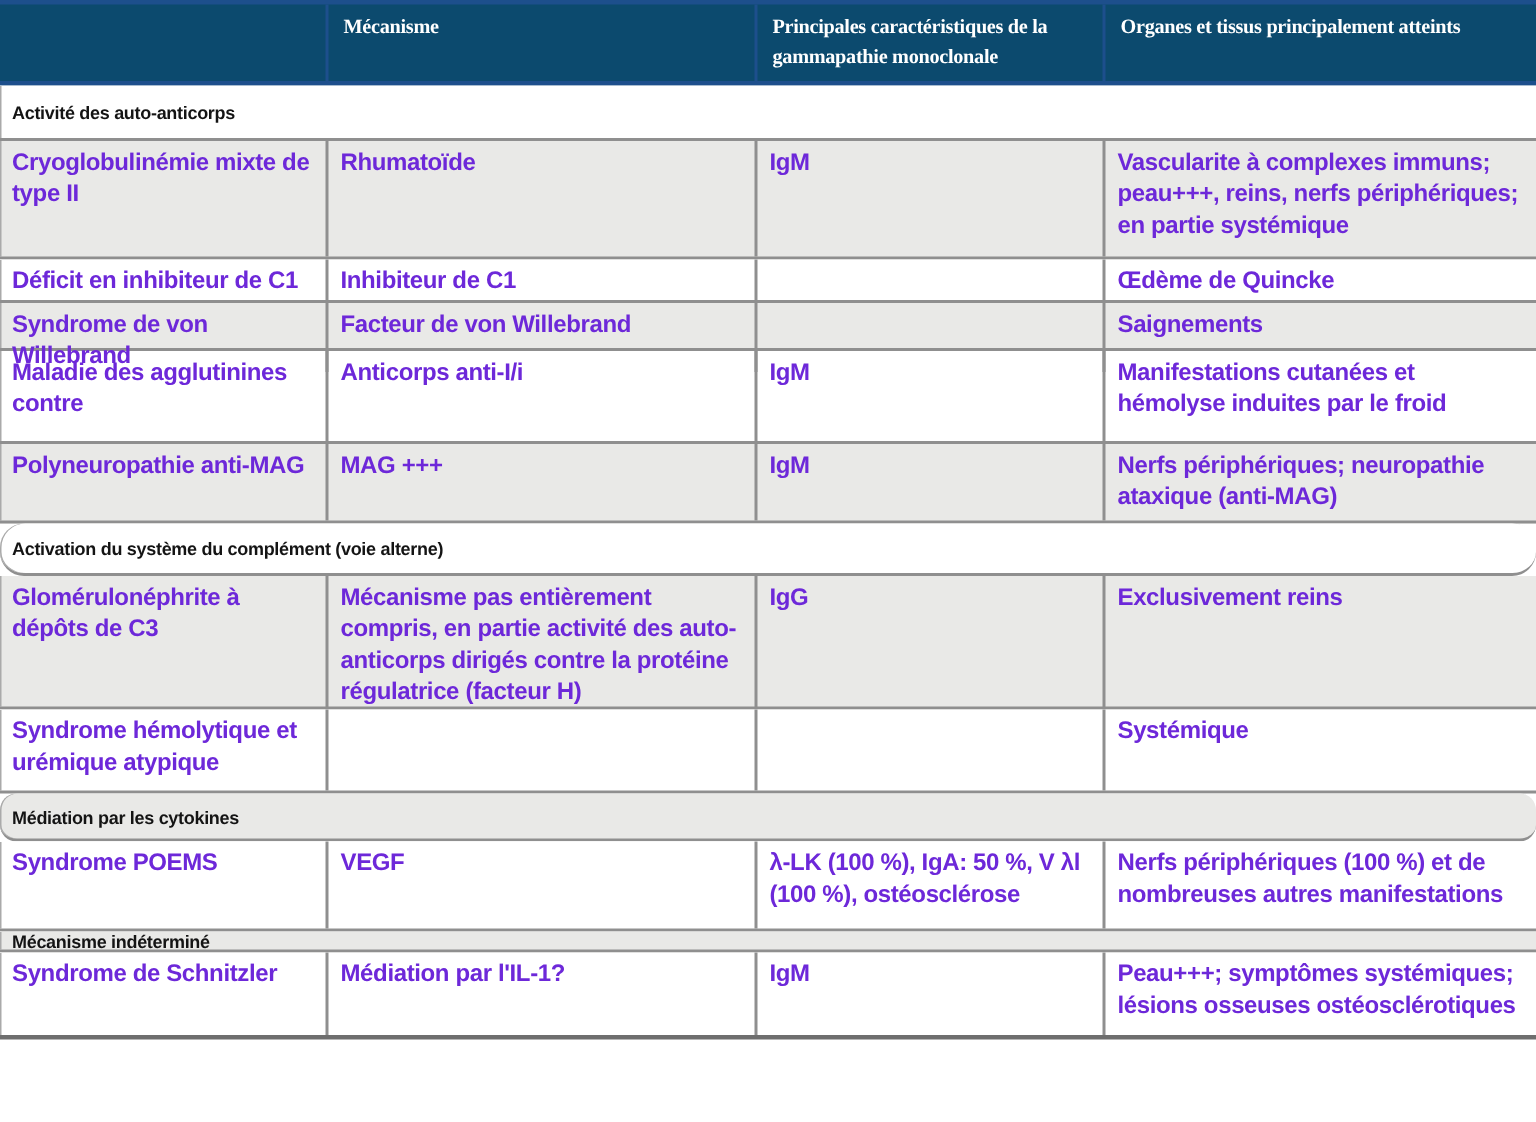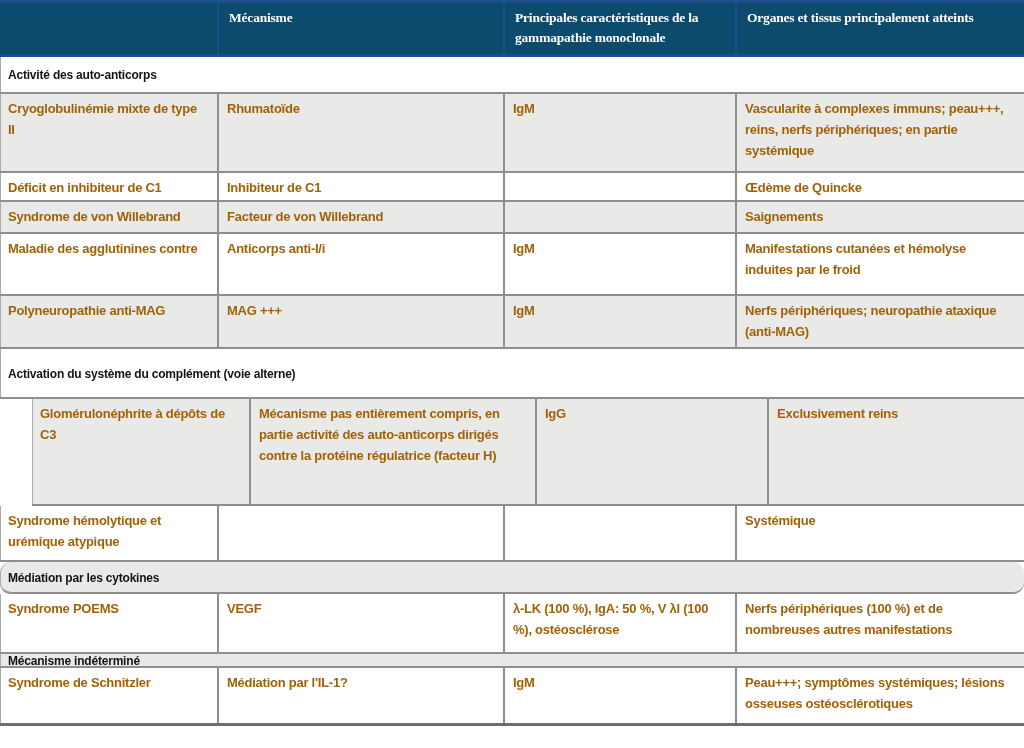--- a/index.html
+++ b/index.html
@@ -25,21 +25,21 @@
 
   
   .line { box-sizing: border-box; border-bottom: 2px solid #8f8f8f; box-shadow: inset 1px 0 0 #aaaaaa; }
   .sec-row {
     display: flex; align-items: center; padding: 1px 8px 0 8px;
     font-size: 12px; font-weight: 700; color: #141414; letter-spacing: -0.2px;
   }
   .body-row { display: grid; grid-template-columns: 217px 286px 232px 289px; }
   .cell {
     box-sizing: border-box; padding: 4px 10px 0 8px;
-    font-size: 13px; font-weight: 700; color: #a16207;
+    font-size: 16px; font-weight: 700; color: #6d28d9;
     line-height: 21px; letter-spacing: -0.25px;
   }
   .cell + .cell { border-left: 2px solid #8f8f8f; }
   .shade-gray  { background: #e9e9e7; }
   .shade-white { background: #ffffff; }
   .last-line { border-bottom: 3px solid #6e6e6e; }
 </style>
 </head>
 <body>
 
@@ -78,22 +78,22 @@
           <div class="cell">Anticorps anti-I/i</div>
           <div class="cell">IgM</div>
           <div class="cell">Manifestations cutanées et hémolyse induites par le froid</div>
         </div>
         <div class="line body-row shade-gray" style="height: 53px;">
           <div class="cell">Polyneuropathie anti-MAG</div>
           <div class="cell">MAG +++</div>
           <div class="cell">IgM</div>
           <div class="cell">Nerfs périphériques; neuropathie ataxique (anti-MAG)</div>
         </div>
-        <div class="line sec-row shade-white" style="height: 50px;">Activation du système du complément (voie alterne)</div>
-        <div class="line body-row shade-gray" style="height: 107px; margin-left: 32px;">
+        <div class="line sec-row shade-white" style="height: 35px; border-radius: 16px;">Activation du système du complément (voie alterne)</div>
+        <div class="line body-row shade-gray" style="height: 89px;">
           <div class="cell">Glomérulonéphrite à dépôts de C3</div>
           <div class="cell">Mécanisme pas entièrement compris, en partie activité des auto-anticorps dirigés contre la protéine régulatrice (facteur H)</div>
           <div class="cell">IgG</div>
           <div class="cell">Exclusivement reins</div>
         </div>
         <div class="line body-row shade-white" style="height: 56px;">
           <div class="cell">Syndrome hémolytique et urémique atypique</div>
           <div class="cell"></div>
           <div class="cell"></div>
           <div class="cell">Systémique</div>

